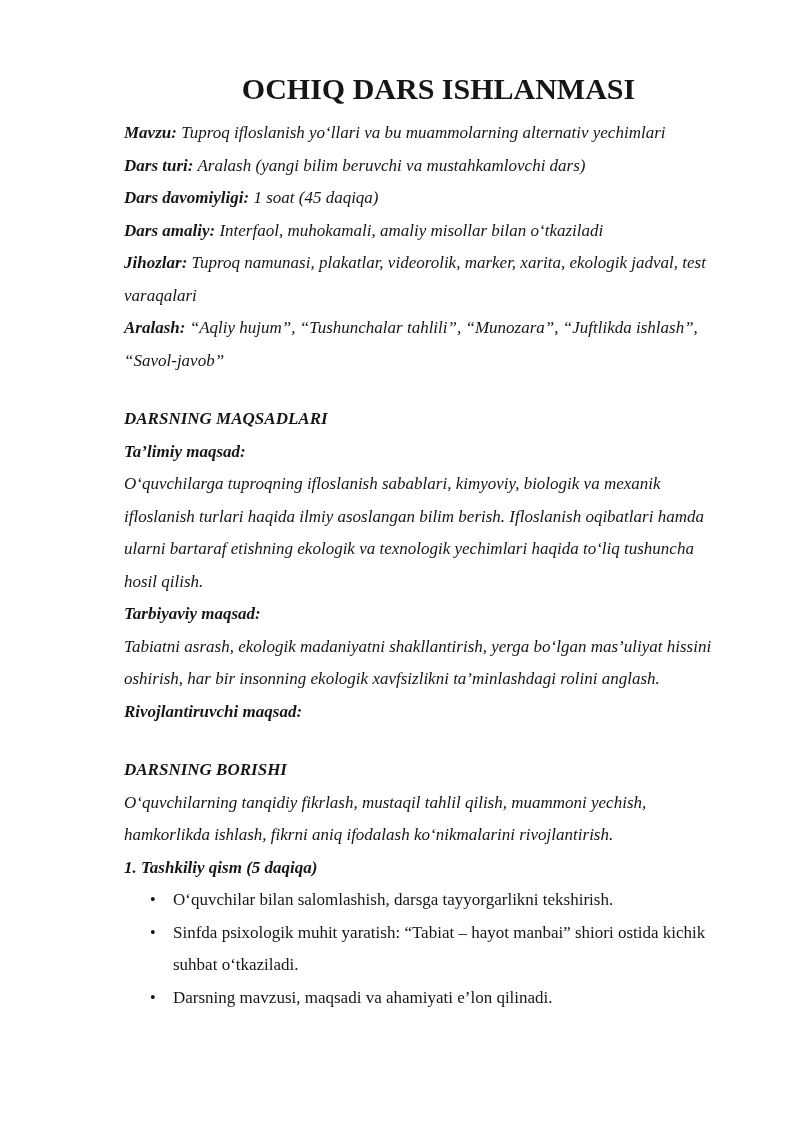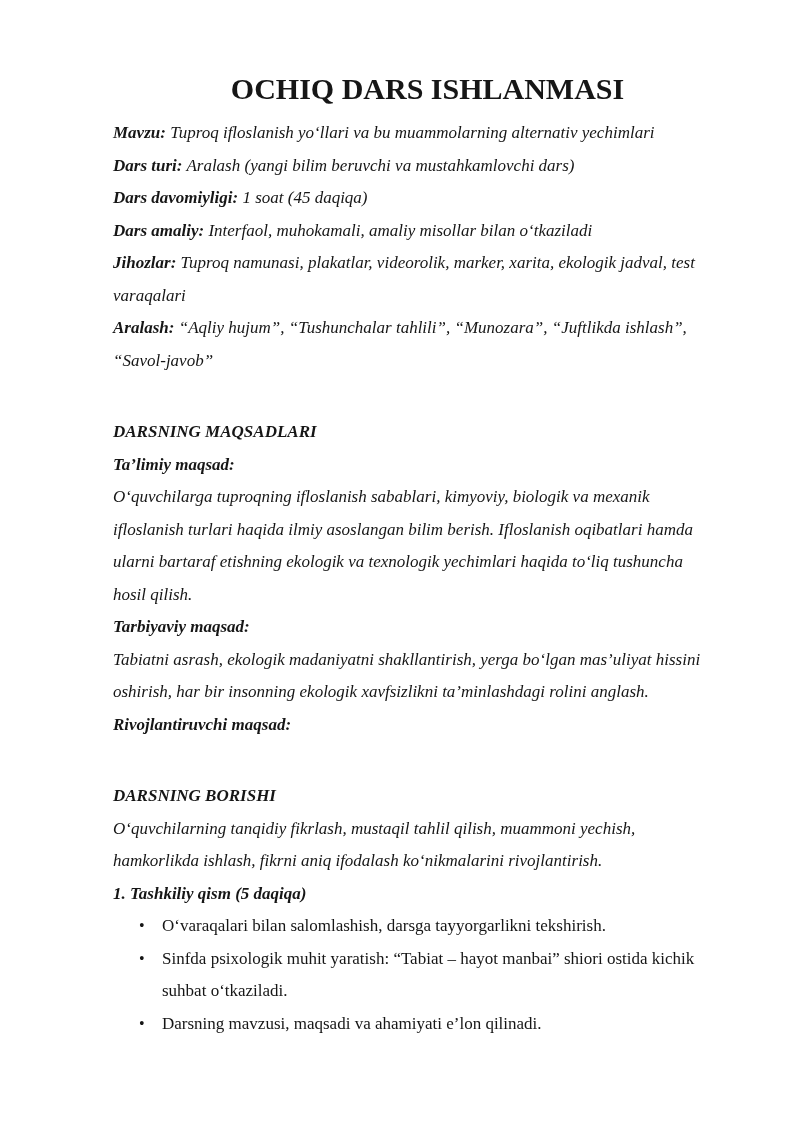--- a/index.html
+++ b/index.html
@@ -11,21 +11,21 @@
     position: relative;
     width: 800px;
     height: 1131px;
     background: #ffffff;
     overflow: hidden;
     font-family: "Liberation Serif", "DejaVu Serif", serif;
     color: #161616;
   }
   .doc-content {
     position: absolute;
-    left: 113px;
+    left: 124px;
     top: 0;
     width: 601px;
     padding-top: 72px;
   }
   .doc-title {
     margin: 0 0 11px 0;
     padding-left: 28px;
     text-align: center;
     font-size: 30px;
     line-height: 34px;
@@ -35,21 +35,21 @@
   .line {
     margin: 0;
     font-size: 17px;
     line-height: 32.5px;
     font-style: italic;
   }
   .heading {
     font-weight: bold;
   }
   .gap-above {
-    margin-top: 39px;
+    margin-top: 26px;
   }
   .bullet-list {
     margin: 0;
     padding: 0;
     list-style: none;
   }
   .bullet-list li {
     position: relative;
     padding-left: 49px;
     margin: 0;
@@ -88,19 +88,19 @@
     <p class="line">Tabiatni asrash, ekologik madaniyatni shakllantirish, yerga bo‘lgan mas’uliyat hissini oshirish, har bir insonning ekologik xavfsizlikni ta’minlashdagi rolini anglash.</p>
 
     <p class="line heading">Rivojlantiruvchi maqsad:</p>
     <p class="line heading gap-above">DARSNING BORISHI</p>
 
     <p class="line">O‘quvchilarning tanqidiy fikrlash, mustaqil tahlil qilish, muammoni yechish, hamkorlikda ishlash, fikrni aniq ifodalash ko‘nikmalarini rivojlantirish.</p>
 
     <p class="line heading">1. Tashkiliy qism (5 daqiqa)</p>
 
     <ul class="bullet-list">
-      <li><span class="bullet-marker">•</span><span>O‘varaqalari bilan salomlashish, darsga tayyorgarlikni tekshirish.</span></li>
+      <li><span class="bullet-marker">•</span><span>O‘quvchilar bilan salomlashish, darsga tayyorgarlikni tekshirish.</span></li>
       <li><span class="bullet-marker">•</span><span>Sinfda psixologik muhit yaratish: “Tabiat – hayot manbai” shiori ostida kichik suhbat o‘tkaziladi.</span></li>
       <li><span class="bullet-marker">•</span><span>Darsning mavzusi, maqsadi va ahamiyati e’lon qilinadi.</span></li>
     </ul>
 
   </div>
 </div>
 
 </body></html>

